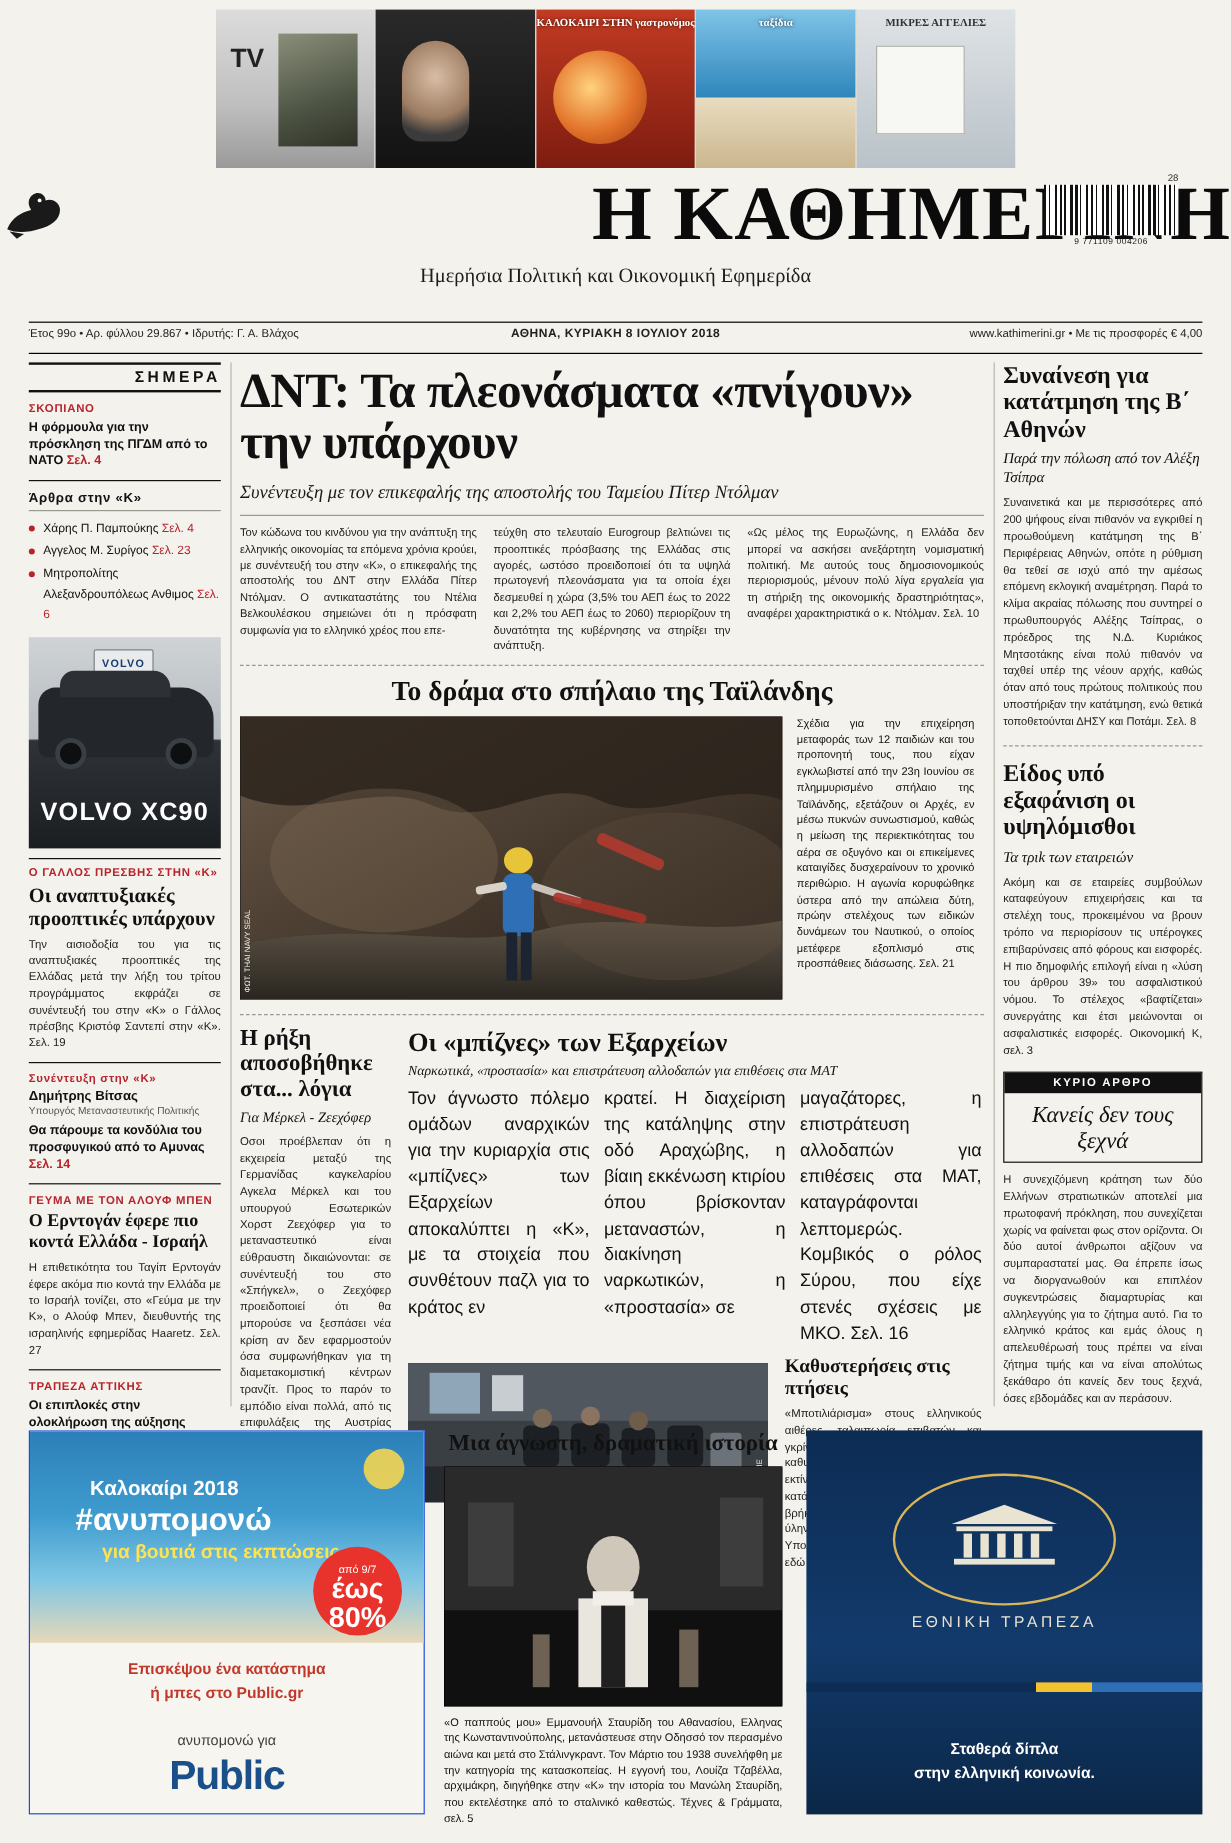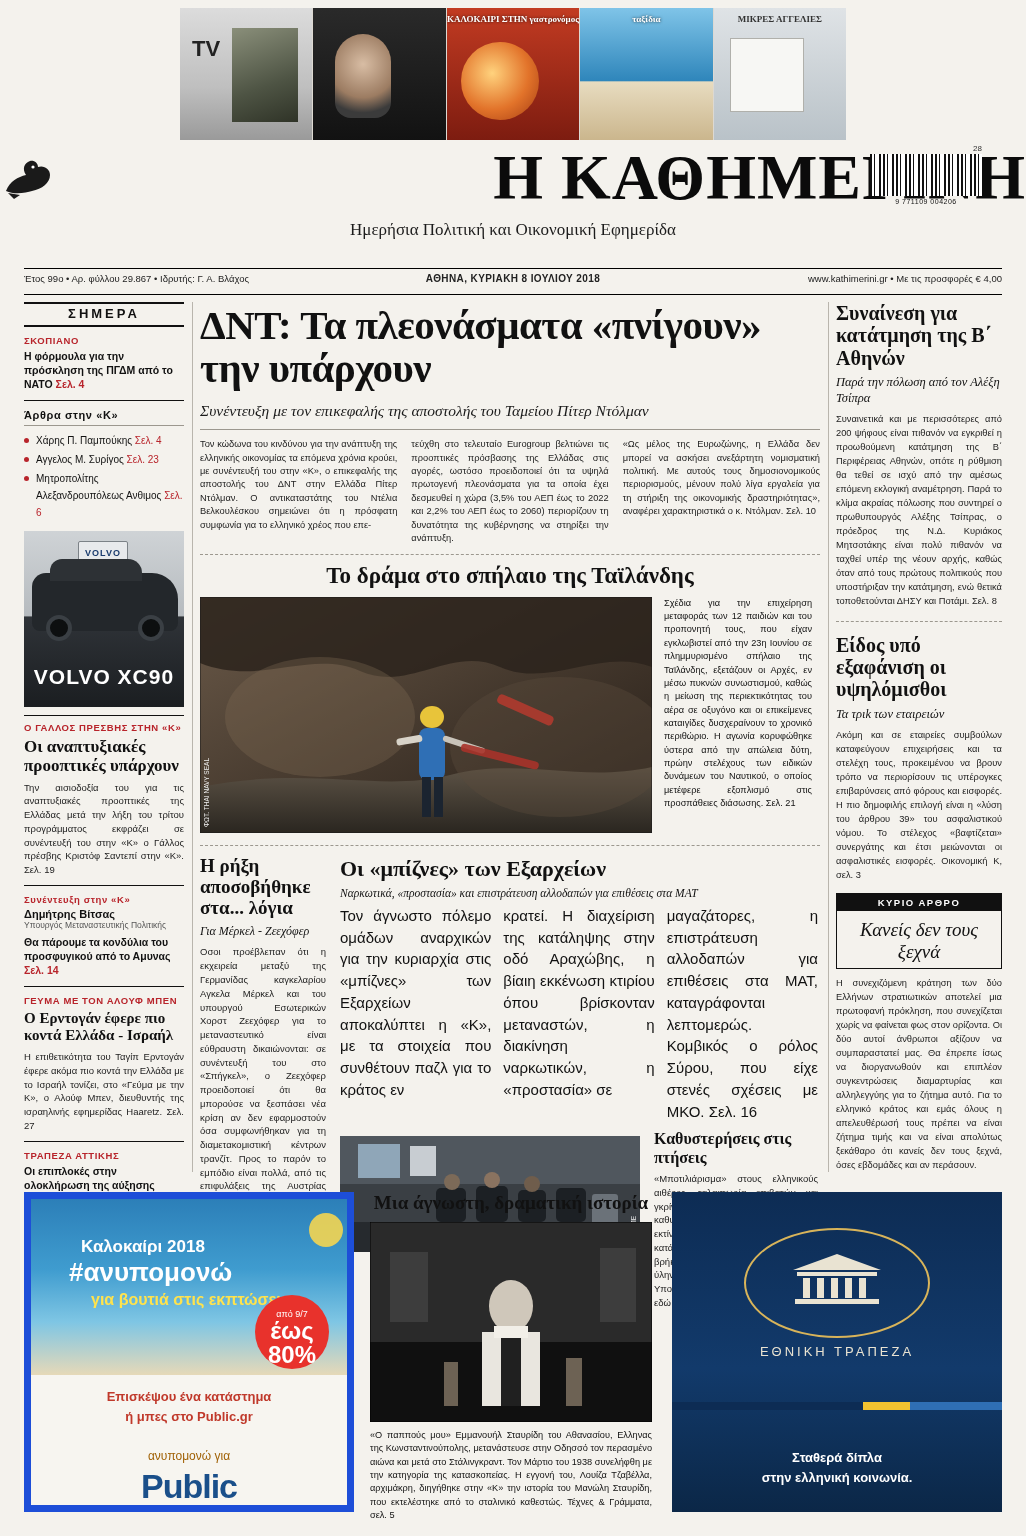--- a/index.html
+++ b/index.html
@@ -51,21 +51,21 @@
   
   .cols { position:absolute; left:24px; top:302px; width:978px; height:880px; }
   .colL { position:absolute; left:0; top:0; width:160px; }
   .colC { position:absolute; left:176px; top:0; width:620px; }
   .colR { position:absolute; left:812px; top:0; width:166px; }
   .vrule { position:absolute; top:0; width:1px; height:870px; background:#b9b5ad; }
   .vrule.v1 { left:168px; }
   .vrule.v2 { left:804px; }
 
   
-  .simera { text-align:center; font-family:"Liberation Sans",sans-serif; font-weight:bold; font-size:13px; letter-spacing:3px; padding:2px 0 4px; }
+  .simera { text-align:right; font-family:"Liberation Sans",sans-serif; font-weight:bold; font-size:13px; letter-spacing:3px; padding:2px 0 4px; }
   .simera-line-t { border-top:2px solid #111; }
   .simera-line-b { border-bottom:2px solid #111; margin-bottom:8px; }
   .kicker { font-family:"Liberation Sans",sans-serif; font-size:9.5px; font-weight:bold; color:#b8242b; letter-spacing:.6px; margin-bottom:3px; }
   .kicker.blue { color:#1a4f8a; }
   .lhead { font-family:"Liberation Sans",sans-serif; font-size:10.5px; font-weight:bold; line-height:1.35; color:#111; }
   .lhead .sel { color:#b8242b; font-weight:bold; }
   .hr-thin { border-top:1px solid #9c988f; margin:8px 0; }
   .hr-black { border-top:1.5px solid #111; margin:8px 0; }
   .bullets { font-family:"Liberation Sans",sans-serif; font-size:10px; line-height:1.7; }
   .bullets li { list-style:none; position:relative; padding-left:12px; margin-bottom:2px; }
@@ -110,32 +110,32 @@
   
   .rhead { font-size:20px; font-weight:bold; line-height:1.12; margin:0 0 6px; }
   .rital { font-size:12.5px; font-style:italic; line-height:1.25; margin-bottom:7px; }
   .rbody { font-family:"Liberation Sans",sans-serif; font-size:9.3px; line-height:1.5; text-align:justify; color:#222; }
   .kyrio-box { border:1px solid #111; padding:0; margin-top:10px; }
   .kyrio-t { background:#111; color:#fff; text-align:center; font-family:"Liberation Sans",sans-serif; font-size:9.5px; font-weight:bold; letter-spacing:1.5px; padding:3px 0; }
   .kyrio-h { text-align:center; font-size:19px; font-style:italic; line-height:1.15; padding:8px 6px 6px; }
 
   
   .bottom { position:absolute; left:24px; top:1192px; width:978px; height:320px; }
-  .adPublic { position:absolute; left:0; top:0; width:330px; height:320px; background:#f7f5f0; border:7px solid #1d4ed8; overflow:hidden; }
+  .adPublic { position:absolute; left:0; top:0; width:330px; height:320px; background:#f7f5f0; border:1px solid #1d4ed8; overflow:hidden; }
   .adPublic .sea { position:absolute; left:0; top:0; width:330px; height:176px; background:linear-gradient(180deg,#2c7fb8 0%,#3f9ccf 40%,#7fc6e4 70%,#e6d9b8 100%); }
   .adPublic .sun{position:absolute;right:18px;top:14px;width:34px;height:34px;border-radius:50%;background:#ffd94a;opacity:.85;}
   .adPublic .k2018{position:absolute;left:50px;top:38px;font-family:"Liberation Sans",sans-serif;font-size:17px;font-weight:bold;color:#fff;}
   .adPublic .hash{position:absolute;left:38px;top:58px;font-family:"Liberation Sans",sans-serif;font-size:26px;font-weight:bold;color:#fff;}
   .adPublic .yellow{position:absolute;left:60px;top:92px;font-family:"Liberation Sans",sans-serif;font-size:16px;font-weight:bold;color:#ffe34d;}
   .adPublic .burst{position:absolute;right:18px;top:96px;width:74px;height:74px;border-radius:50%;background:#e8322c;color:#fff;font-family:"Liberation Sans",sans-serif;text-align:center;}
   .adPublic .burst .d1{font-size:9px;margin-top:14px;}
   .adPublic .burst .d2{font-size:24px;font-weight:bold;line-height:1;}
   .adPublic .line1{position:absolute;left:0;right:0;top:190px;text-align:center;font-family:"Liberation Sans",sans-serif;font-size:13px;font-weight:bold;color:#c0392b;}
   .adPublic .line2{position:absolute;left:0;right:0;top:210px;text-align:center;font-family:"Liberation Sans",sans-serif;font-size:13px;font-weight:bold;color:#c0392b;}
-  .adPublic .anyp{position:absolute;left:0;right:0;top:250px;text-align:center;font-family:"Liberation Sans",sans-serif;font-size:12px;color:#a16207;}
+  .adPublic .anyp{position:absolute;left:0;right:0;top:250px;text-align:center;font-family:"Liberation Sans",sans-serif;font-size:12px;color:#404040;}
   .adPublic .pub{position:absolute;left:0;right:0;top:268px;text-align:center;font-family:"Liberation Sans",sans-serif;font-size:34px;font-weight:bold;color:#1a4f8a;letter-spacing:-1px;}
 
   .midStory { position:absolute; left:346px; top:0; width:282px; }
   .midStory h3 { text-align:center; font-size:19px; font-weight:bold; margin:0 0 8px; }
   .midpic { width:282px; height:200px; background:#151515; position:relative; overflow:hidden; }
   .midStory .cap { font-family:"Liberation Sans",sans-serif; font-size:9.2px; line-height:1.45; text-align:justify; margin-top:7px;}
 
   .adEthniki { position:absolute; left:648px; top:0; width:330px; height:320px; background:linear-gradient(180deg,#0d2c54 0%,#123a6b 55%,#0b2747 100%); color:#fff; overflow:hidden; }
   .adEthniki .oval{position:absolute;left:50%;transform:translateX(-50%);top:36px;width:186px;height:110px;border:2px solid #d8b45a;border-radius:50%;}
   .adEthniki .bldg{position:absolute;left:50%;transform:translateX(-50%);top:60px;width:96px;height:52px;}

